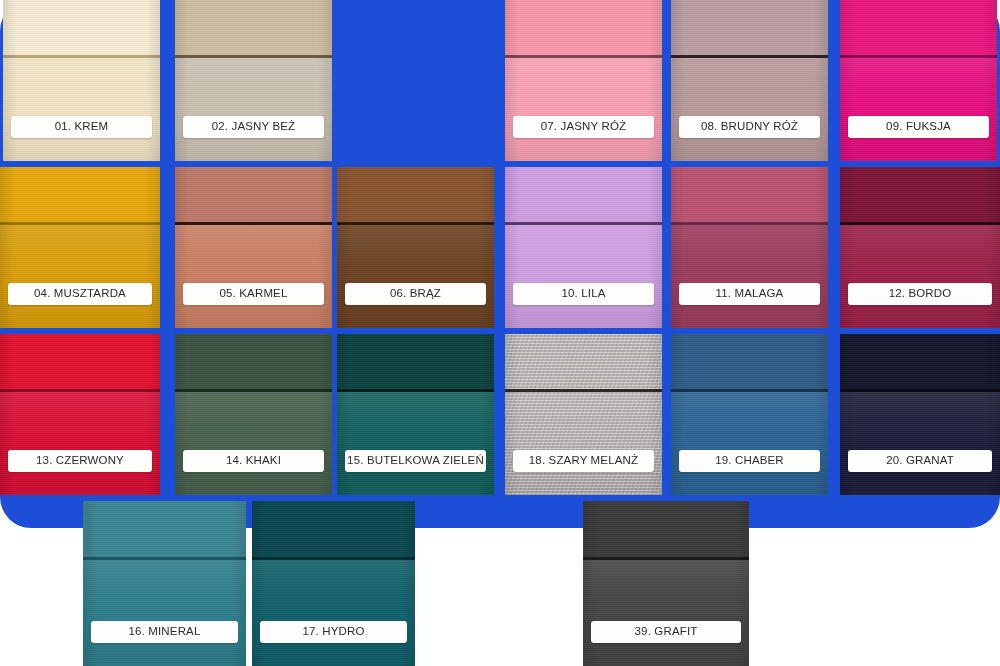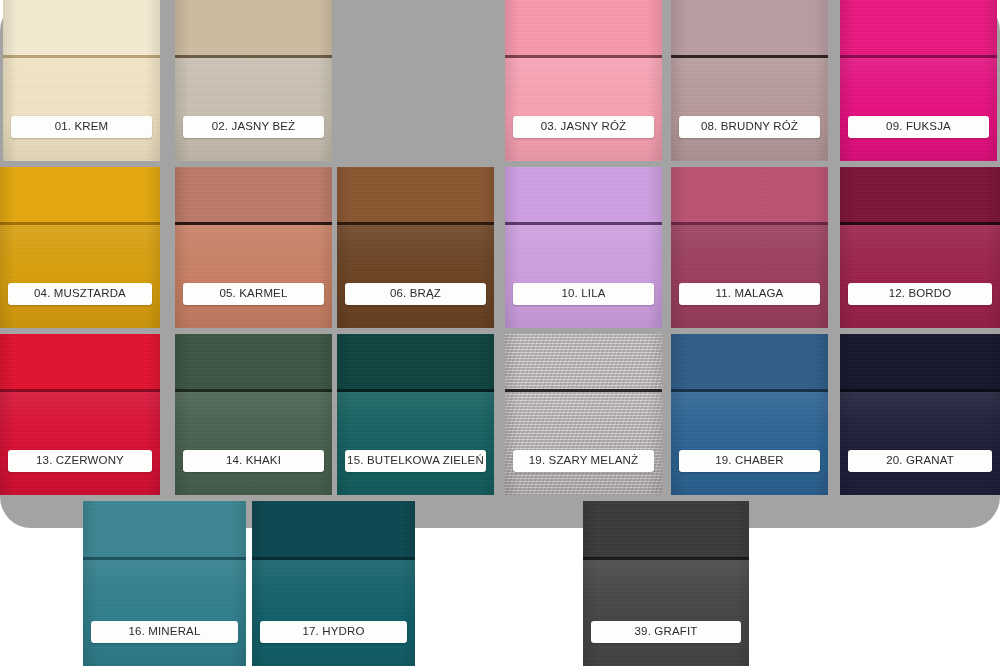--- a/index.html
+++ b/index.html
@@ -120,21 +120,21 @@
     line-height: 1;
     color: #2b2b2b;
     letter-spacing: 0.15px;
     white-space: nowrap;
     font-family: "Liberation Sans", sans-serif;
   }
 </style>
 </head>
 <body>
 
-<div id="swatch-board" style="width: 1000px; height: 528px; background: #a3a3a3; border-radius: 31px;">
+<div id="swatch-board" style="width: 1000px; height: 528px; background: #1d4ed8; border-radius: 31px;">
     <div class="swatch" style="left: 3px; top: 0px; width: 157px; height: 161px;">
       <div class="swatch-lower" style="background: rgb(242, 228, 196);"></div>
       <div class="swatch-upper" style="height: 56px; background: rgb(246, 236, 211);"></div>
       <div class="swatch-weave"></div>
       <div class="swatch-shade" style="top: 56px;"></div>
       <div class="swatch-fold" style="top: 55px; background: rgb(185, 163, 119);"></div>
       <div class="swatch-edge"></div>
       <div class="swatch-label" style="background: rgb(253, 253, 251);">
         <span style="color: rgb(43, 43, 43);">01. KREM</span>
       </div>
@@ -151,21 +151,21 @@
       </div>
     </div>
     <div class="swatch" style="left: 505px; top: 0px; width: 157px; height: 161px;">
       <div class="swatch-lower" style="background: rgb(249, 160, 178);"></div>
       <div class="swatch-upper" style="height: 56px; background: rgb(249, 152, 171);"></div>
       <div class="swatch-weave"></div>
       <div class="swatch-shade" style="top: 56px;"></div>
       <div class="swatch-fold" style="top: 55px; background: rgb(126, 66, 80);"></div>
       <div class="swatch-edge"></div>
       <div class="swatch-label" style="background: rgb(253, 253, 251);">
-        <span style="color: rgb(43, 43, 43);">03. JASNY RÓŻ</span>
+        <span style="color: rgb(43, 43, 43);">07. JASNY RÓŻ</span>
       </div>
     </div>
     <div class="swatch" style="left: 671px; top: 0px; width: 157px; height: 161px;">
       <div class="swatch-lower" style="background: rgb(183, 154, 155);"></div>
       <div class="swatch-upper" style="height: 56px; background: rgb(185, 157, 162);"></div>
       <div class="swatch-weave"></div>
       <div class="swatch-shade" style="top: 56px;"></div>
       <div class="swatch-fold" style="top: 55px; background: rgb(46, 34, 36);"></div>
       <div class="swatch-edge"></div>
       <div class="swatch-label" style="background: rgb(253, 253, 251);">
@@ -283,21 +283,21 @@
       </div>
     </div>
     <div class="swatch" style="left: 505px; top: 334px; width: 157px; height: 161px;">
       <div class="swatch-lower" style="background: rgb(197, 192, 191);"></div>
       <div class="swatch-upper" style="height: 56px; background: rgb(202, 197, 195);"></div>
       <div class="swatch-weave melange"></div>
       <div class="swatch-shade" style="top: 56px;"></div>
       <div class="swatch-fold" style="top: 55px; background: rgb(42, 39, 38);"></div>
       <div class="swatch-edge"></div>
       <div class="swatch-label" style="background: rgb(253, 253, 251);">
-        <span style="color: rgb(43, 43, 43);">19. SZARY MELANŻ</span>
+        <span style="color: rgb(43, 43, 43);">18. SZARY MELANŻ</span>
       </div>
     </div>
     <div class="swatch" style="left: 671px; top: 334px; width: 157px; height: 161px;">
       <div class="swatch-lower" style="background: rgb(42, 98, 147);"></div>
       <div class="swatch-upper" style="height: 56px; background: rgb(47, 93, 135);"></div>
       <div class="swatch-weave"></div>
       <div class="swatch-shade" style="top: 56px;"></div>
       <div class="swatch-fold" style="top: 55px; background: rgb(21, 51, 76);"></div>
       <div class="swatch-edge"></div>
       <div class="swatch-label" style="background: rgb(253, 253, 251);">

